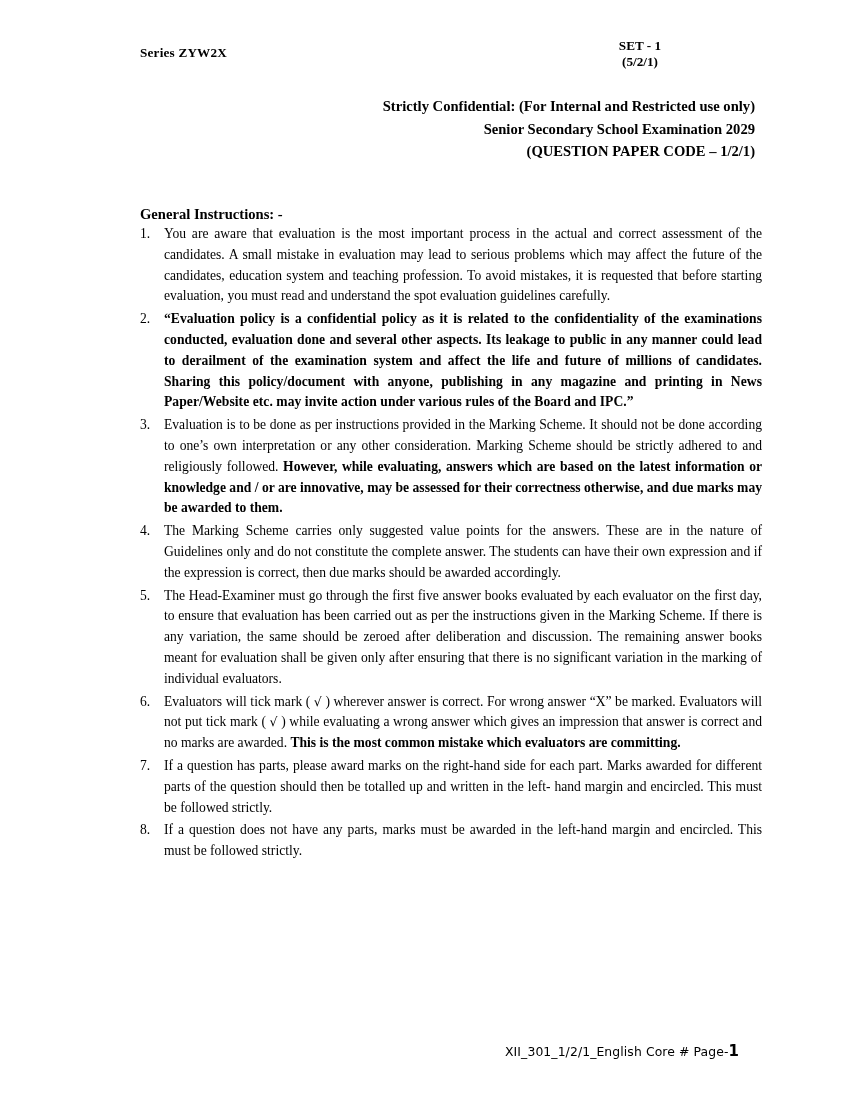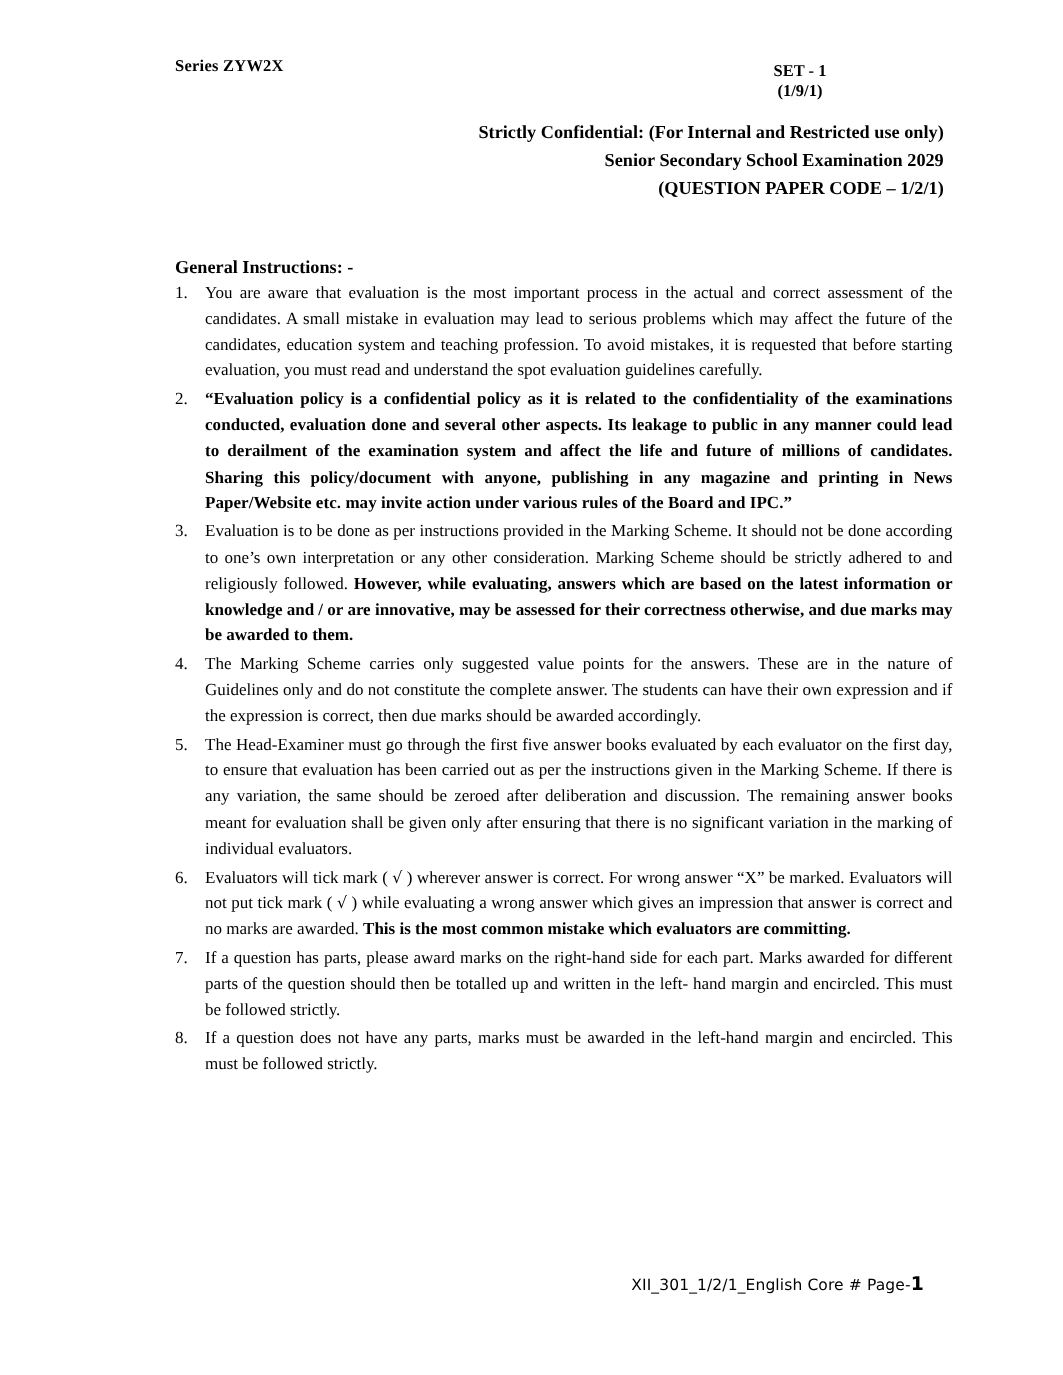--- a/index.html
+++ b/index.html
@@ -36,21 +36,21 @@
     left: 0;
     top: 12px;
     font-weight: bold;
     font-size: 13.2px;
     letter-spacing: 0.2px;
     white-space: nowrap;
   }
   .set-block {
     position: absolute;
     left: 440px;
-    top: 16px;
+    top: 5px;
     width: 120px;
     text-align: center;
     font-weight: bold;
     font-size: 13.2px;
     line-height: 15.5px;
   }
   .set-block .set-line { white-space: nowrap; }
   .set-block .set-code { white-space: nowrap; }
 
   
@@ -115,21 +115,21 @@
     font-size: 12.6px;
   }
 
   
   .inst-item:last-child { margin-bottom: 0; }
 
   
   .footer {
     position: absolute;
     left: 505px;
-    top: 1018px;
+    top: 1042px;
     width: 260px;
     font-family: "DejaVu Sans", "Liberation Sans", sans-serif;
     font-size: 12.4px;
     letter-spacing: 0.1px;
     white-space: nowrap;
     color: #000;
   }
   .footer .page-num {
     font-weight: bold;
     font-size: 15px;
@@ -137,21 +137,21 @@
 </style>
 </head>
 <body>
 
 <div class="page">
 
   <div class="header-row">
     <div class="series-label">Series ZYW2X</div>
     <div class="set-block">
       <div class="set-line">SET - 1</div>
-      <div class="set-code">(1/9/1)</div>
+      <div class="set-code">(5/2/1)</div>
     </div>
   </div>
 
   <div class="title-block">
     <div class="title-line">Strictly Confidential: (For Internal and Restricted use only)</div>
     <div class="title-line">Senior Secondary School Examination 2029</div>
     <div class="title-line">(QUESTION PAPER CODE – 1/2/1)</div>
   </div>
 
   <div class="gi-heading">General Instructions: -</div>

